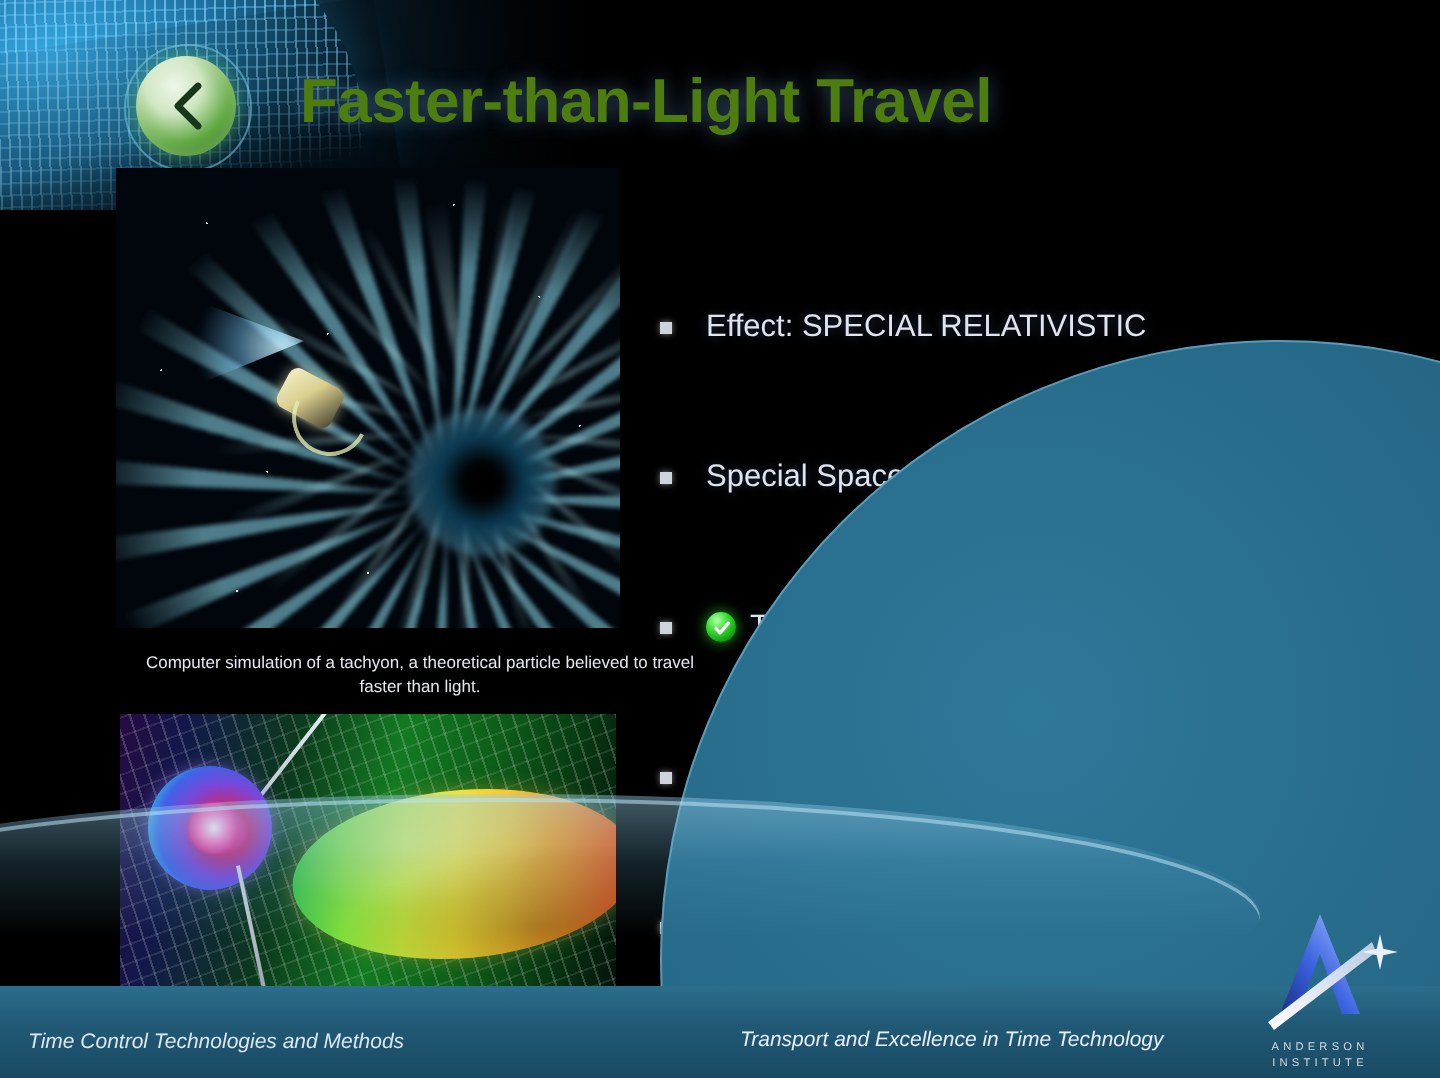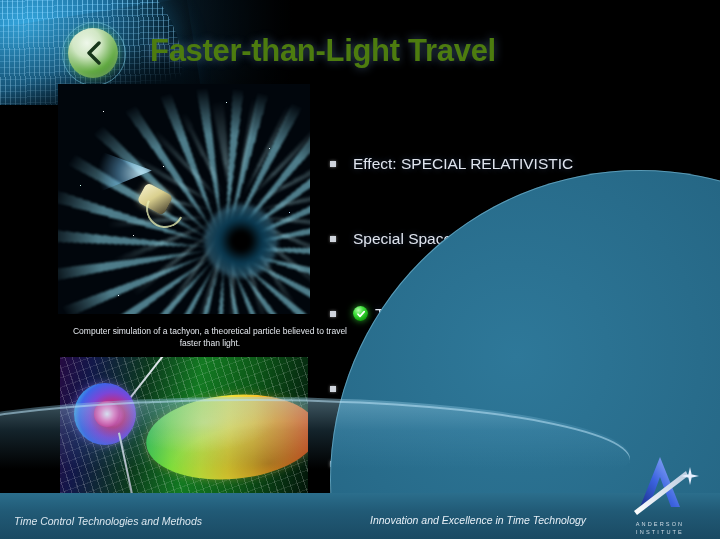--- a/index.html
+++ b/index.html
@@ -272,21 +272,21 @@
     </div>
   </div>
 
   <div class="arc"></div>
   <div class="arc-edge"></div>
 
   <div class="footer"></div>
   <div class="footer-curve"></div>
   <div class="footer-lip"></div>
   <div class="f-left">Time Control Technologies and Methods</div>
-  <div class="f-right">Innovation and Excellence in Time Technology</div>
+  <div class="f-right">Transport and Excellence in Time Technology</div>
 
   <div class="logo">
     <svg width="88" height="70" viewBox="0 0 88 70" aria-hidden="true">
       <defs>
         <linearGradient id="ag" x1="0" y1="1" x2="1" y2="0">
           <stop offset="0" stop-color="#1a2f8a"></stop>
           <stop offset="45%" stop-color="#3c63e0"></stop>
           <stop offset="100%" stop-color="#a8c4ff"></stop>
         </linearGradient>
         <linearGradient id="sg" x1="0" y1="1" x2="1" y2="0">

